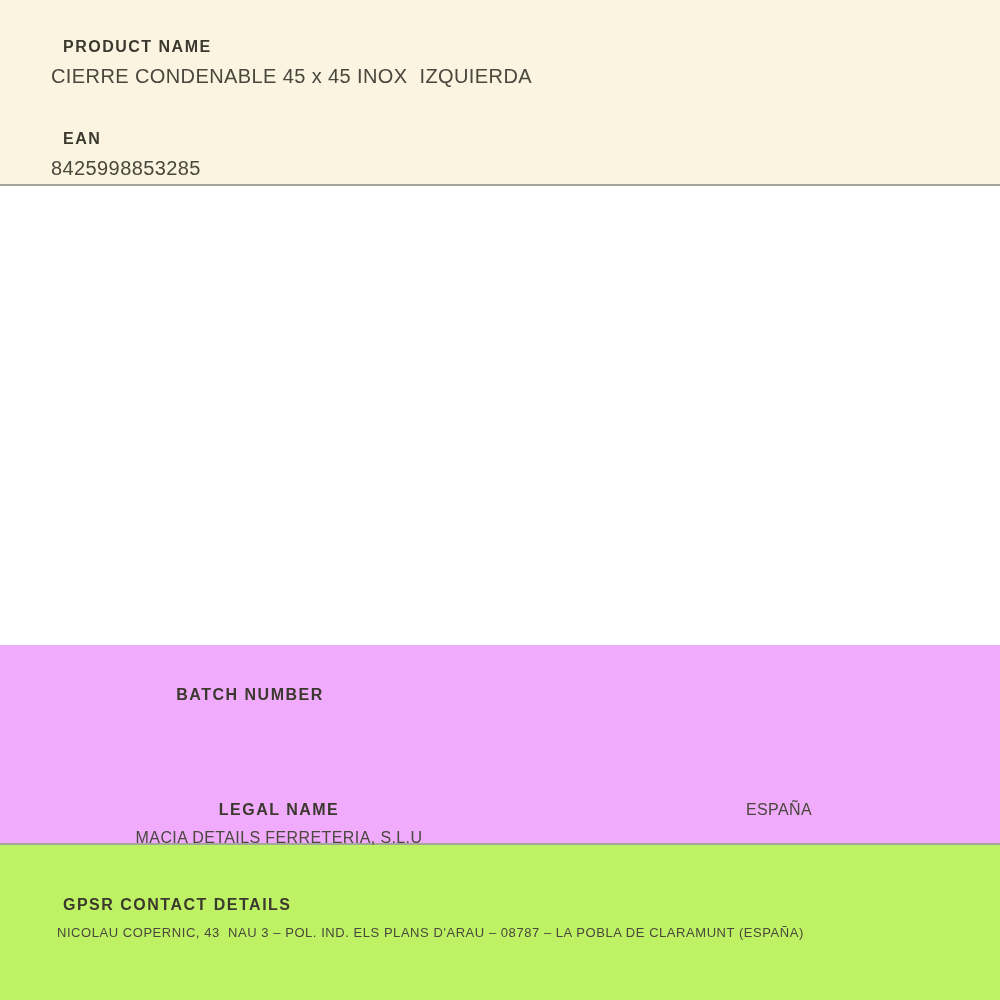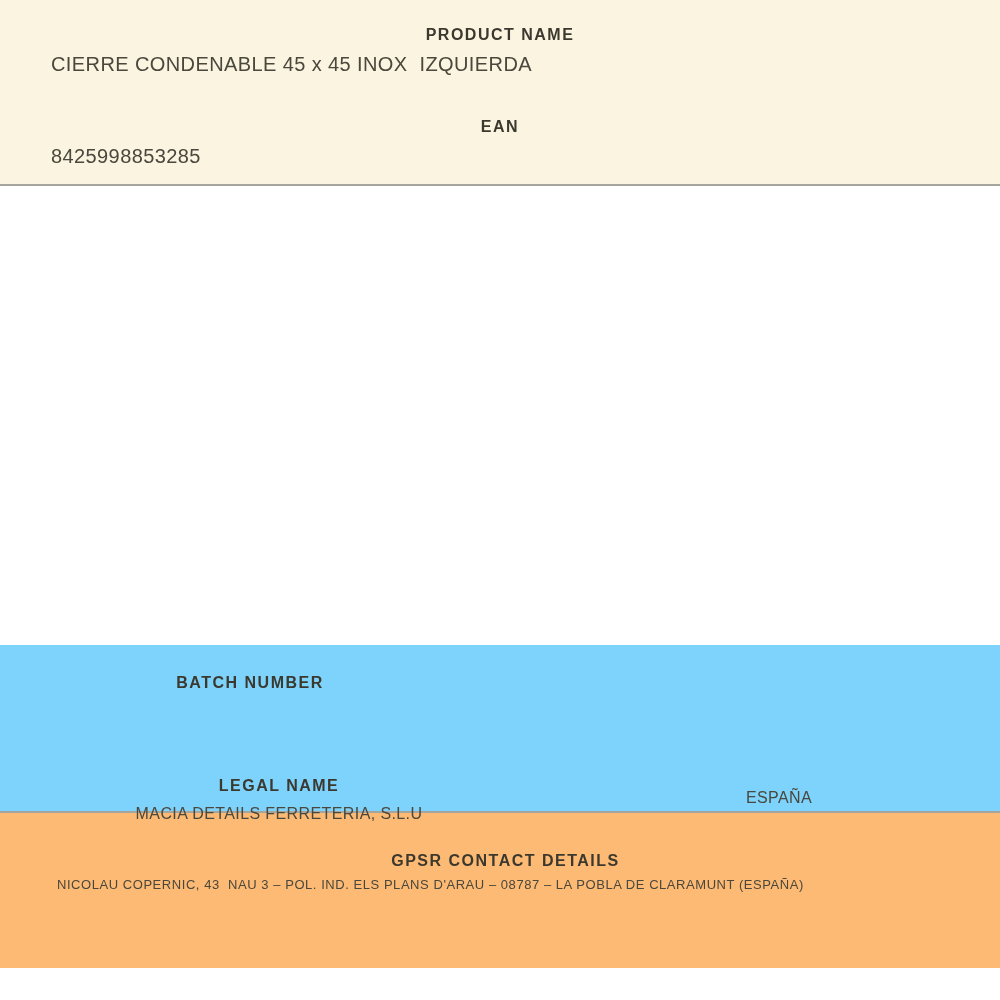--- a/index.html
+++ b/index.html
@@ -12,23 +12,22 @@
     font-family: "Liberation Sans", "DejaVu Sans", sans-serif;
     background: #ffffff;
     overflow: hidden;
   }
   .label {
     font-weight: 700;
     font-size: 16px;
     line-height: 16px;
     letter-spacing: 1.5px;
     color: #3b382e;
-    margin: 0;
+    margin: 12px;
     white-space: pre-wrap;
-    text-align: center;
   }
   .value {
     font-weight: 400;
     font-size: 20px;
     line-height: 17px;
     letter-spacing: 0.4px;
     color: #4a473c;
     margin: 0;
     white-space: pre-wrap;
   }
@@ -47,22 +46,22 @@
   
   .section-image {
     box-sizing: border-box;
     height: 459px;
     background: #ffffff;
   }
 
   
   .section-details {
     box-sizing: border-box;
-    height: 168px;
-    background: #7dd3fc;
+    height: 200px;
+    background: #f0abfc;
     border-bottom: 2px solid #a6a59d;
     padding-top: 30px;
   }
   .details-row {
     display: flex;
     width: 100%;
   }
   .details-row.second { margin-top: 75px; padding-left: 29px; }
   .details-col {
     width: 50%;
@@ -71,21 +70,21 @@
   .details-col .value {
     margin-top: 12px;
     font-size: 16px;
     line-height: 16px;
   }
 
   
   .section-gpsr {
     box-sizing: border-box;
     height: 155px;
-    background: #fdba74;
+    background: #bef264;
     padding: 40px 40px 0 51px;
   }
   .section-gpsr .value {
     margin-top: 8px;
     padding-left: 6px;
     font-size: 13px;
     line-height: 16px;
     letter-spacing: 0.55px;
   }
 </style>

